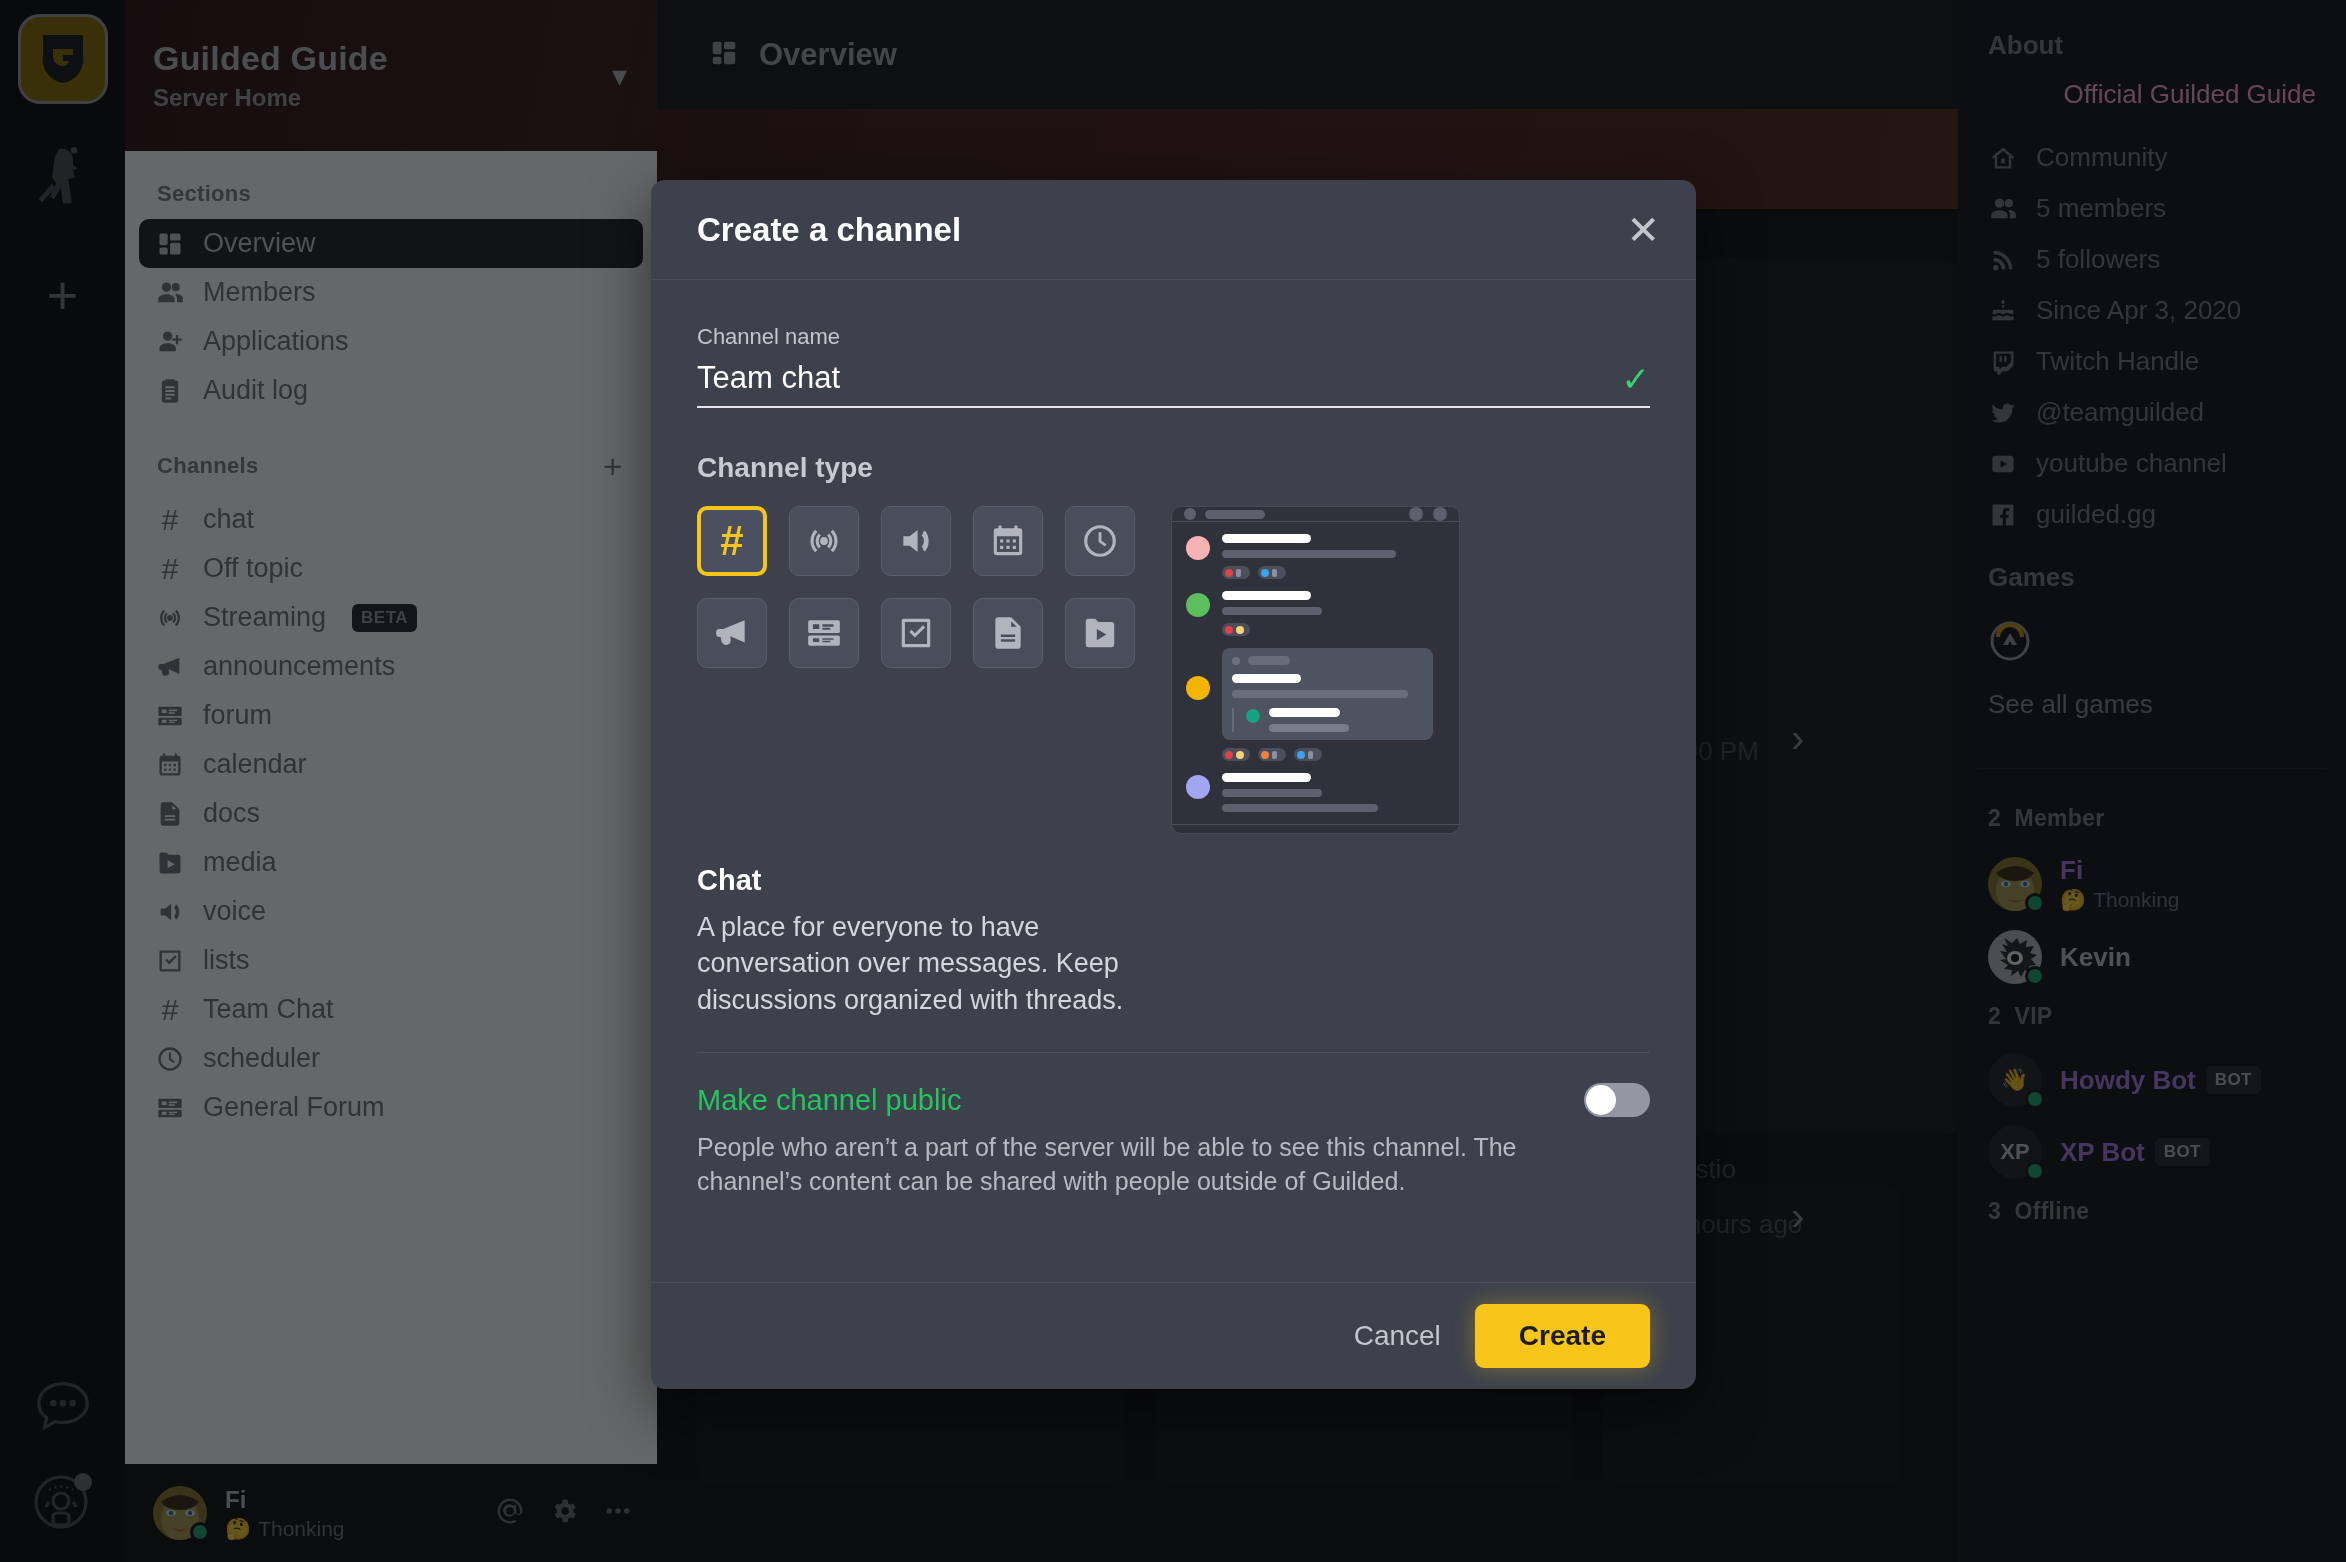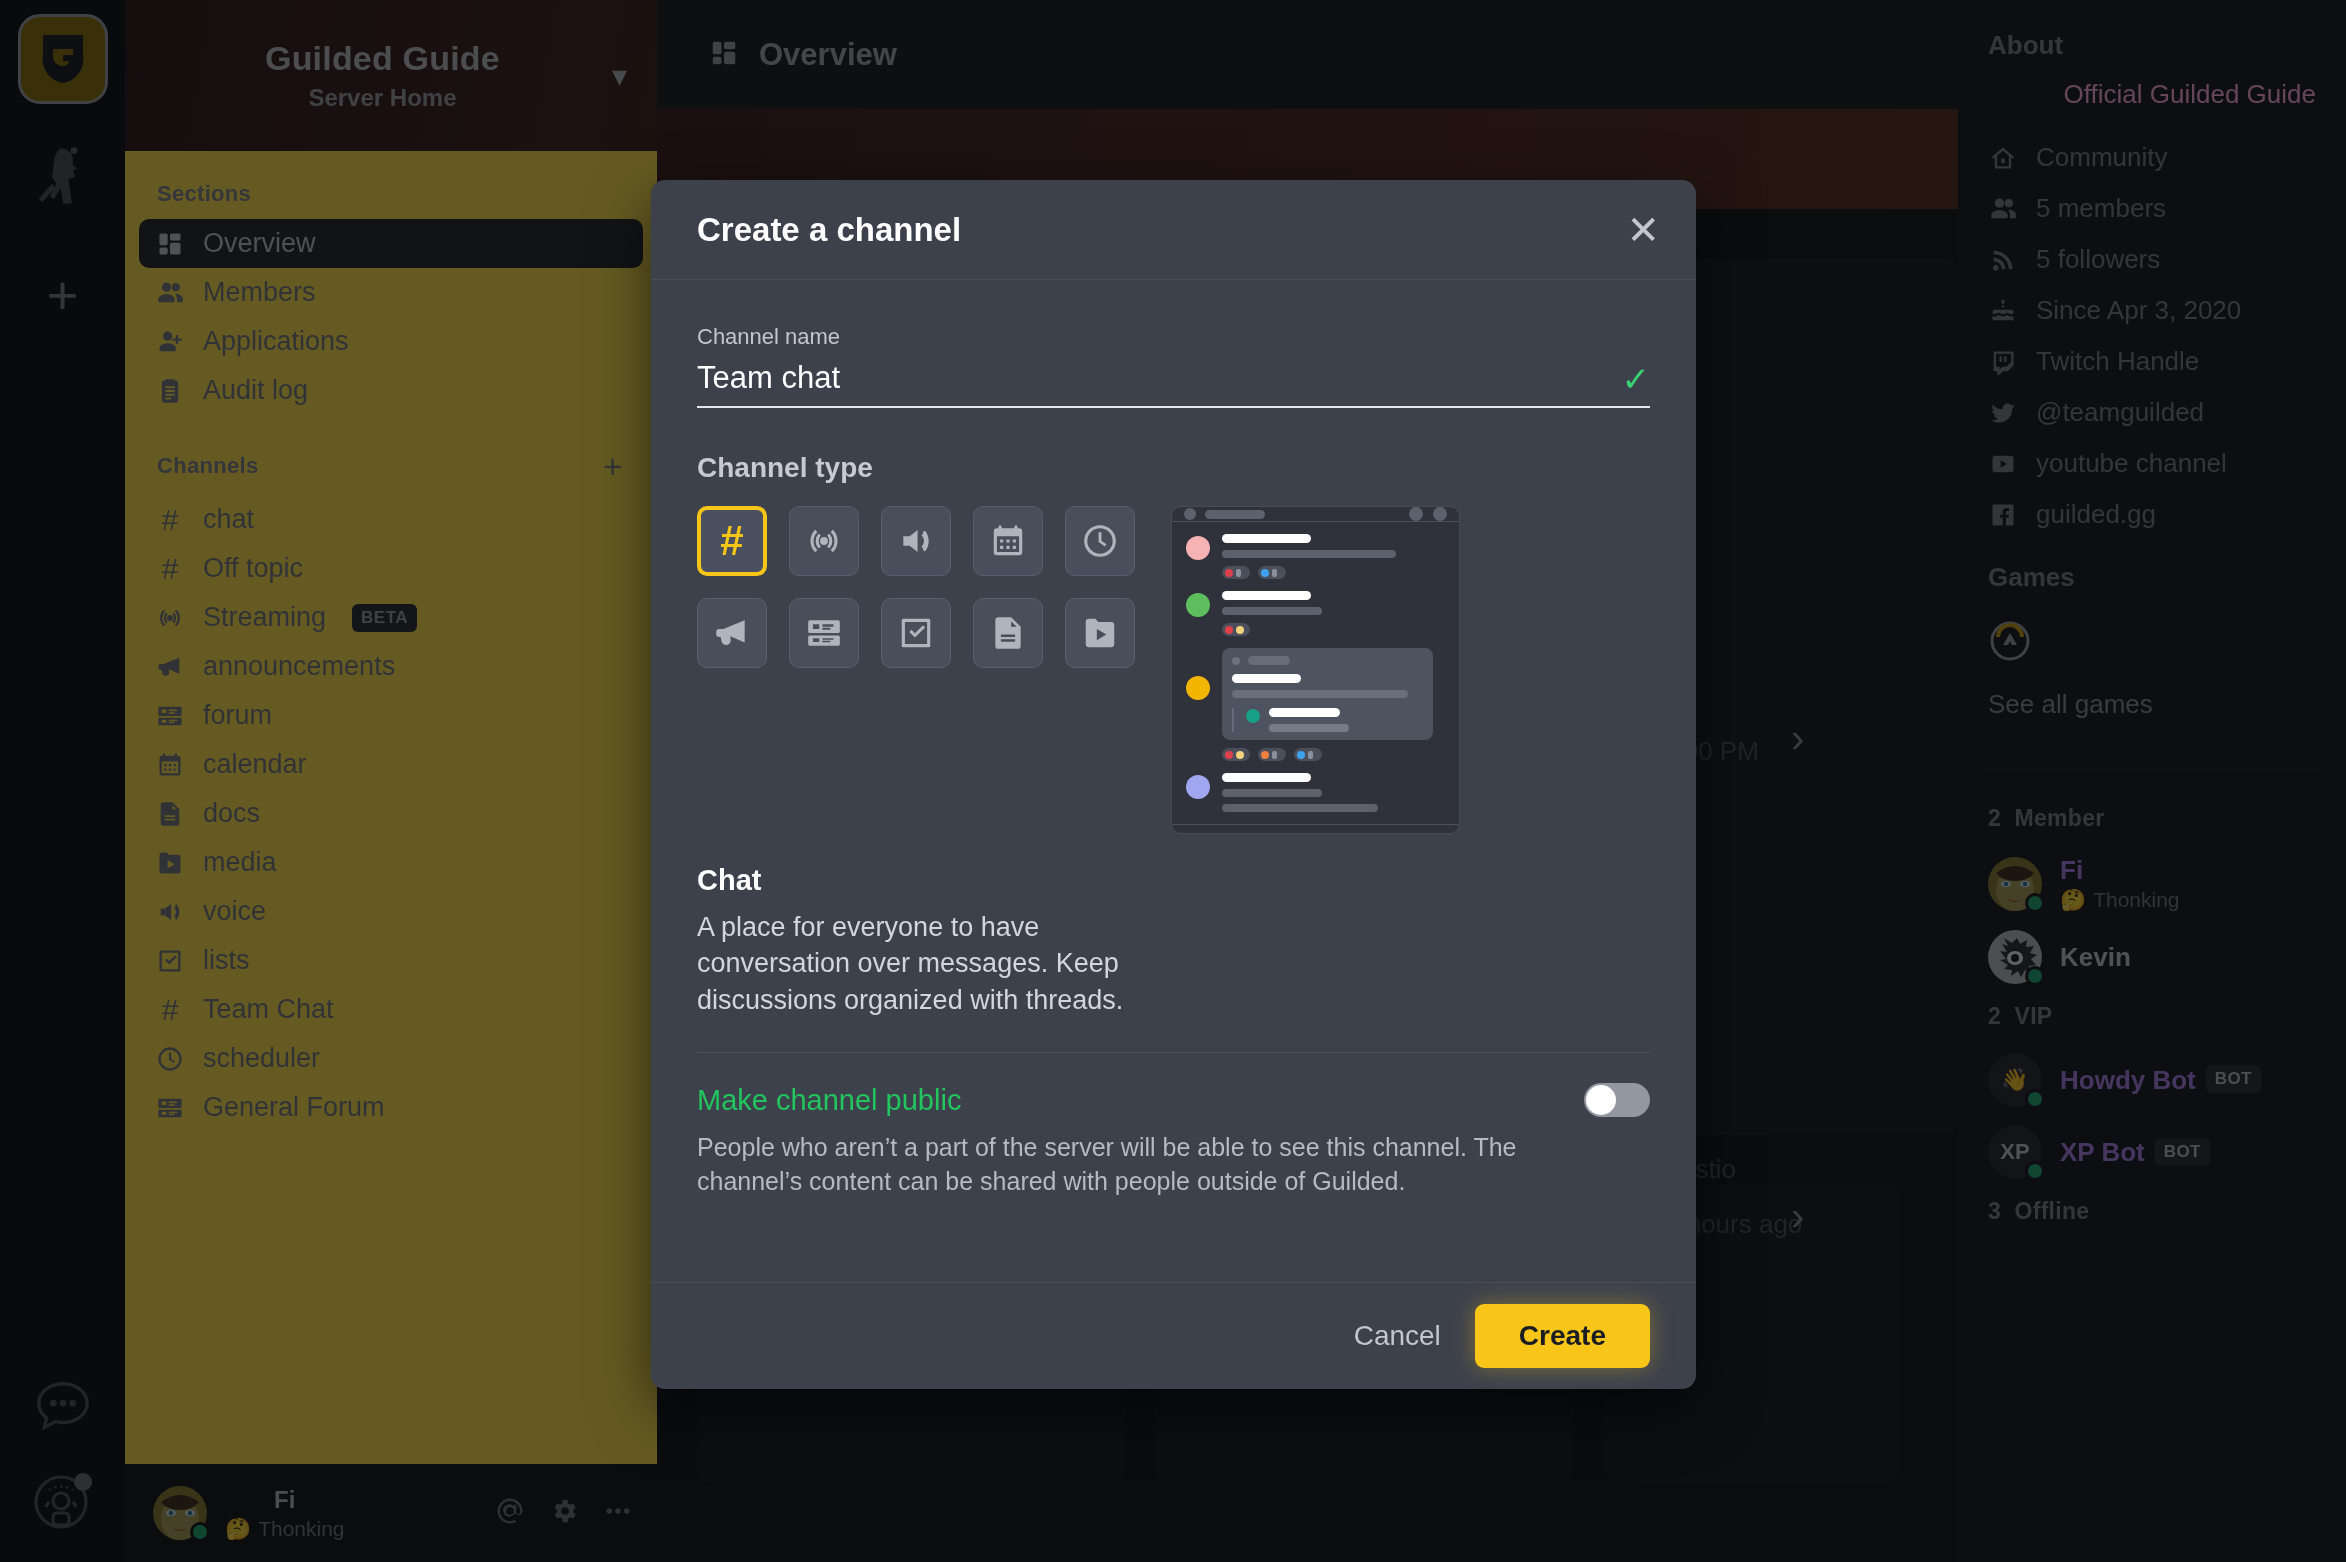--- a/index.html
+++ b/index.html
@@ -32,23 +32,23 @@
     color: #5b5d64;
   }
   .rail-plus { font-size: 54px; color: #7a7d85; line-height: 1; font-weight: 300;}
   .rail-bottom { margin-top: auto; width: 100%; display:flex; flex-direction:column; align-items:center; }
   .rail-bottom .rail-icon { margin-top: 0; margin-bottom: 16px; }
   .rail-avatar-wrap { position: relative; margin-bottom: 26px; }
 
   
   .sidebar {
     width: 532px; flex: 0 0 532px; height: 100%;
-    background: #fde047;
+    background: #ffffff;
     display: flex; flex-direction: column;
-    position: relative; z-index: 2; text-align: center;
+    position: relative; z-index: 2;
   }
   .sv-header {
     height: 151px; flex: 0 0 151px;
     background: linear-gradient(100deg, #2b1214 0%, #34191a 45%, #3a1f17 100%);
     display: flex; align-items: center; padding: 0 30px 0 28px;
   }
   .sv-header-txt { flex: 1; }
   .sv-name { font-size: 34px; font-weight: bold; color: #b9bbc1; letter-spacing: 0.2px; }
   .sv-sub { font-size: 24px; font-weight: bold; color: #9a9ca3; margin-top: 6px; }
   .chev { color: #b0b2b8; font-size: 30px; }
@@ -671,21 +671,21 @@
           </div>
           <div class="m-head"><span>2</span>&nbsp;&nbsp;<span>VIP</span></div>
           <div class="m-row">
             <div class="m-avatar">
               <div class="pic">
                 <div style="width:100%;height:100%;border-radius:50%;background:#24262b;display:flex;align-items:center;justify-content:center;font-size:22px;color:#c3c6cd;font-weight:bold;">👋</div>
               </div>
               <div class="dot-online"></div>
             </div>
             <div>
-              <div style="display:flex;align-items:flex-start;">
+              <div style="display:flex;align-items:center;">
                 <span class="m-name" style="color:#a97be8">Howdy Bot</span>
                 <span class="bot-tag">BOT</span>
               </div>
             </div>
           </div>
           <div class="m-row">
             <div class="m-avatar">
               <div class="pic">
                 <div style="width:100%;height:100%;border-radius:50%;background:#24262b;display:flex;align-items:center;justify-content:center;font-size:22px;color:#c3c6cd;font-weight:bold;">XP</div>
               </div>

